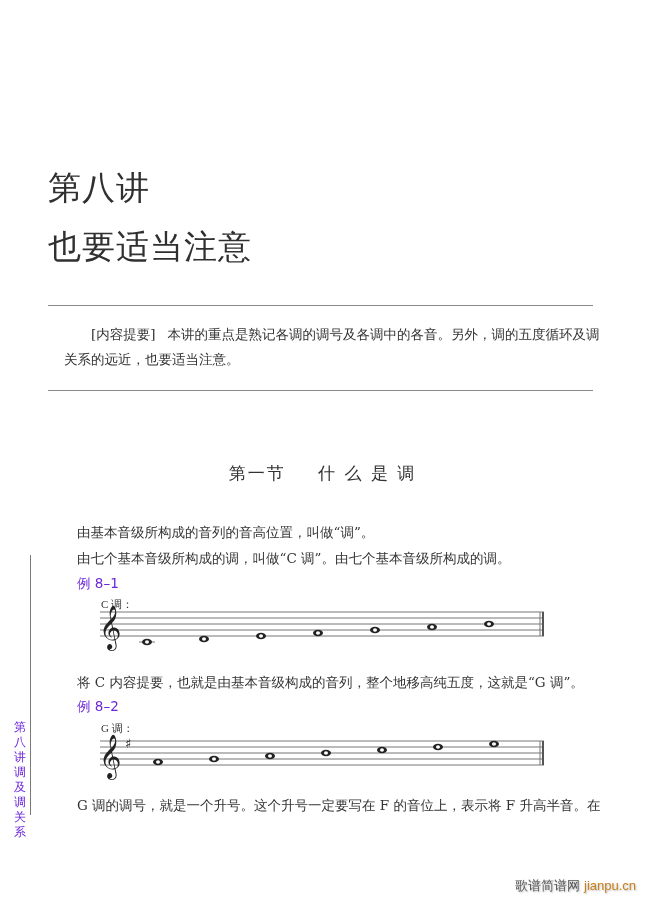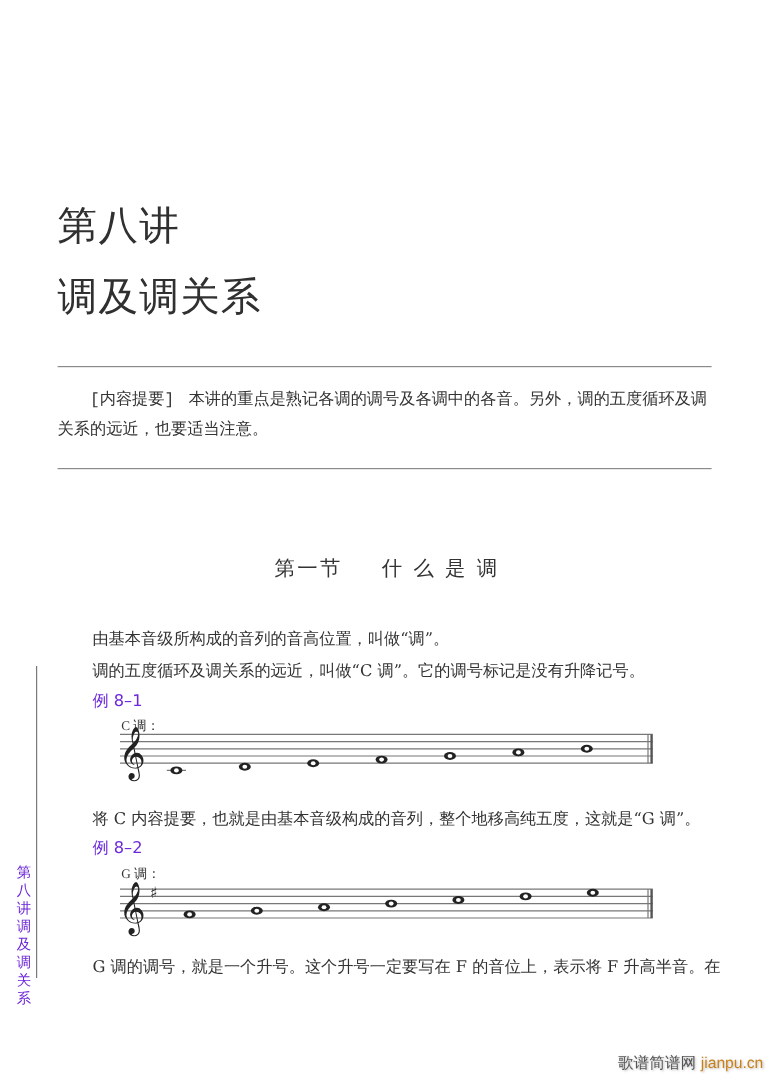--- a/index.html
+++ b/index.html
@@ -2,52 +2,52 @@
 <html><head>
 <meta charset="utf-8">
 <style>
   html, body { margin:0; padding:0; background:#ffffff; }
   body { width:645px; height:905px; position:relative; overflow:hidden;
          font-family:"DejaVu Serif","Liberation Serif",serif; color:#2a2a2a; }
   .abs { position:absolute; }
   .chapter-num { left:48px; top:150px; font-size:33px; font-family:"DejaVu Sans","Liberation Sans",sans-serif; font-weight:300; color:#303030; letter-spacing:1px;margin-top:16px; }
   .chapter-title { left:48px; top:225px; font-size:33px; font-family:"DejaVu Sans","Liberation Sans",sans-serif; font-weight:300; color:#303030; letter-spacing:1px; }
   .rule { left:48px; width:545px; height:1px; background:#8a8a8a; }
-  .summary { left:48px; top:322px; width:545px; font-size:13.5px; line-height:25px; color:#333; text-indent:27px;font-family:Liberation Mono, monospace; }
+  .summary { left:64px; top:322px; width:545px; font-size:13.5px; line-height:25px; color:#333; text-indent:27px; }
   .summary .tag { margin-right:12px; }
   .section-title { left:0; width:645px; top:462px; text-align:center; font-size:17px; color:#333; letter-spacing:2px; }
   .section-title span { margin:0 5px; }
   .para { left:77px; font-size:13.5px; color:#333; white-space:nowrap; }
   .example { left:77px; font-size:13.5px; color:#6d28d9; font-family:"DejaVu Sans","Liberation Sans",sans-serif; }
   .key-label { left:101px; font-size:11px; color:#333;font-family:Liberation Serif, serif; }
   .side-rule { left:30px; top:555px; width:1px; height:260px; background:#7a7a7a; }
   .side-text { left:14px; top:720px; width:14px; font-size:12px; line-height:15px; color:#6d28d9; font-family:"DejaVu Sans","Liberation Sans",sans-serif; }
   .watermark { left:515px; top:877px; font-size:13px; color:#555; white-space:nowrap; text-shadow:1px 1px 2px #bbb; }
   .watermark .site { color:#c8801a; font-family:Liberation Sans, sans-serif; margin-left:4px; }
   svg { position:absolute; }
 </style>
 </head>
 <body>
 
 <div class="abs chapter-num">第八讲</div>
-<div class="abs chapter-title">调及调关系</div>
+<div class="abs chapter-title">也要适当注意</div>
 
 <div class="abs rule" style="top:305px"></div>
 <div class="abs summary">
   <span class="tag">[内容提要]</span><span>本讲的重点是熟记各调的调号及各调中的各音。另外，调的五度循环及调关系的远近，也要适当注意。</span>
 </div>
 <div class="abs rule" style="top:390px"></div>
 
 <div class="abs section-title">
   <span>第一节</span>
   <span style="margin-left:20px">什 么 是 调</span>
 </div>
 
 <div class="abs para" style="top:524px">由基本音级所构成的音列的音高位置，叫做“调”。</div>
-<div class="abs para" style="top:550px">调的五度循环及调关系的远近，叫做“C 调”。它的调号标记是没有升降记号。</div>
+<div class="abs para" style="top:550px">由七个基本音级所构成的调，叫做“C 调”。由七个基本音级所构成的调。</div>
 <div class="abs example" style="top:575px">例 8–1</div>
 <div class="abs key-label" style="top:597px">C 调：</div>
 
 <svg style="left:96px;top:604px" width="452" height="52" viewBox="0 0 452 52">
   <g stroke="#777" stroke-width="1">
     <line x1="4" y1="8" x2="448" y2="8"></line>
     <line x1="4" y1="14" x2="448" y2="14"></line>
     <line x1="4" y1="20" x2="448" y2="20"></line>
     <line x1="4" y1="26" x2="448" y2="26"></line>
     <line x1="4" y1="32" x2="448" y2="32"></line>

